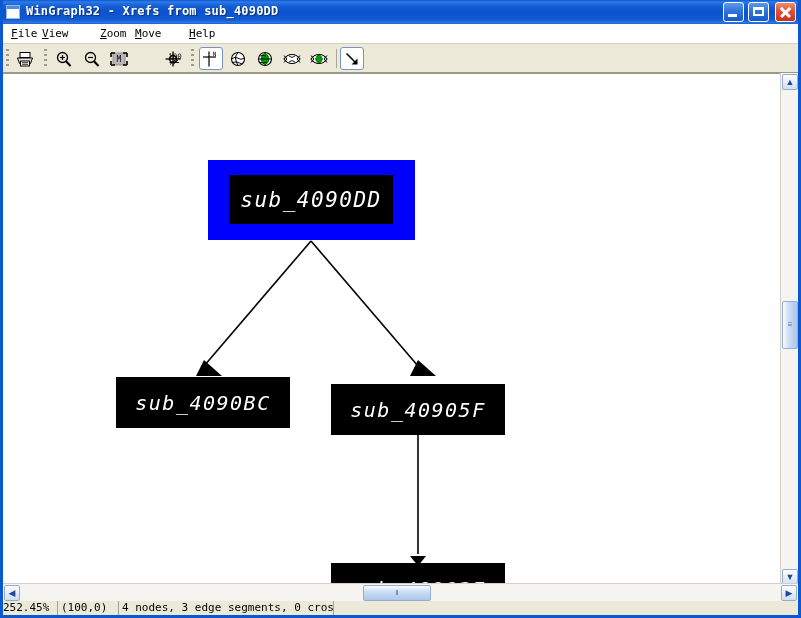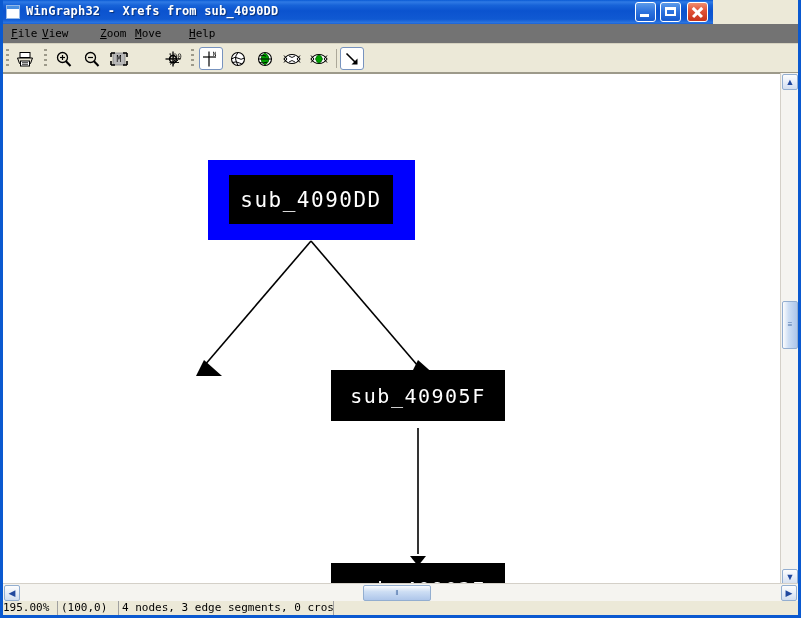--- a/index.html
+++ b/index.html
@@ -27,21 +27,21 @@
     border-left: 3px solid #0a59d0;
     border-right: 3px solid #0a59d0;
     border-bottom: 3px solid #0a59d0;
     overflow: hidden;
   }
 
   
   #title-bar {
     position: absolute;
     left: -3px; top: 0;
-    width: 713px;
+    width: 801px;
     height: 24px;
     background: linear-gradient(to bottom,
         #0a5ad4 0%, #2f7ae5 8%, #1763d8 22%,
         #0b53cf 45%, #1059d2 80%, #2a74e0 94%, #1a61d6 100%);
     box-sizing: border-box;
   }
   #title-icon {
     position: absolute;
     left: 6px; top: 5px;
     width: 14px; height: 14px;
@@ -113,21 +113,21 @@
   }
   #btn-close .x1 { transform: rotate(45deg); }
   #btn-close .x2 { transform: rotate(-45deg); }
 
   
   #menu-bar {
     position: absolute;
     left: -3px; top: 24px;
     width: 801px;
     height: 20px;
-    background: #737373;
+    background: #ffffff;
     border-bottom: 1px solid #d6d2c0;
     box-sizing: border-box;
   }
   .menu-item {
     position: absolute;
     top: 3px;
     color: #000000;
     font-family: "DejaVu Sans Mono", monospace;
     font-size: 11px;
     cursor: default;
@@ -197,20 +197,21 @@
     border-top: 1px solid #9d9a8a;
     box-sizing: border-box;
     overflow: hidden;
   }
   #graph-canvas {
     position: absolute;
     left: 0; top: 0;
     width: 776px;
     height: 512px;
     background: #ffffff;
+    font-style: italic;
   }
   .graph-node {
     position: absolute;
     background: #000000;
     color: #ffffff;
     font-family: "DejaVu Sans Mono", monospace;
     font-size: 20px;
     letter-spacing: 1.5px;
     display: flex;
     align-items: center;
@@ -230,21 +231,21 @@
   #node-root {
     left: 226px; top: 101px;
     width: 164px; height: 49px;
     font-size: 21px;
   }
   #node-4090bc {
     left: 113px; top: 303px;
     width: 174px; height: 51px;
   }
   #node-40905f {
-    left: 328px; top: 296px;
+    left: 328px; top: 310px;
     width: 174px; height: 51px;
   }
   #node-40903e {
     left: 328px; top: 489px;
     width: 174px; height: 51px;
   }
   #edges-svg {
     position: absolute;
     left: 0; top: 0;
     width: 776px;
@@ -488,20 +489,21 @@
 
         <line x1="308" y1="167" x2="415" y2="292" stroke="#000000" stroke-width="1.6"></line>
         <path d="M407 302 L433 302 L415 286 Z" fill="#000000"></path>
 
         <line x1="415" y1="354" x2="415" y2="480" stroke="#000000" stroke-width="1.6"></line>
         <path d="M407 482 L423 482 L415 492 Z" fill="#000000"></path>
       </svg>
 
       <div id="node-root-sel"></div>
       <div class="graph-node" id="node-root">sub_4090DD</div>
+      <div class="graph-node" id="node-4090bc">sub_4090BC</div>
       <div class="graph-node" id="node-40905f">sub_40905F</div>
       <div class="graph-node" id="node-40903e">sub_40903E</div>
 
     </div>
   </div>
 
   <div id="vscroll">
     <div class="sb-arrow" style="left:1px; top:1px;">▲</div>
     <div class="sb-thumb" style="left:1px; top:228px; width:16px; height:48px;">
       <span class="thumb-grip">≡</span>
@@ -511,18 +513,18 @@
 
   <div id="hscroll">
     <div class="sb-arrow" style="top:1px; left:1px;">◀</div>
     <div class="sb-thumb" style="top:1px; left:360px; width:68px; height:16px;">
       <span class="thumb-grip">‖</span>
     </div>
     <div class="sb-arrow" style="top:1px; right:1px;">▶</div>
   </div>
 
   <div id="status-bar">
-    <div class="status-pane" style="left:0px;  width:58px;">195.00%</div>
+    <div class="status-pane" style="left:0px;  width:58px;">252.45%</div>
     <div class="status-pane" style="left:58px; width:61px;">(100,0)</div>
     <div class="status-pane" style="left:119px; width:215px;">4 nodes, 3 edge segments, 0 crossings</div>
   </div>
 
 </div>
 
 </body></html>

